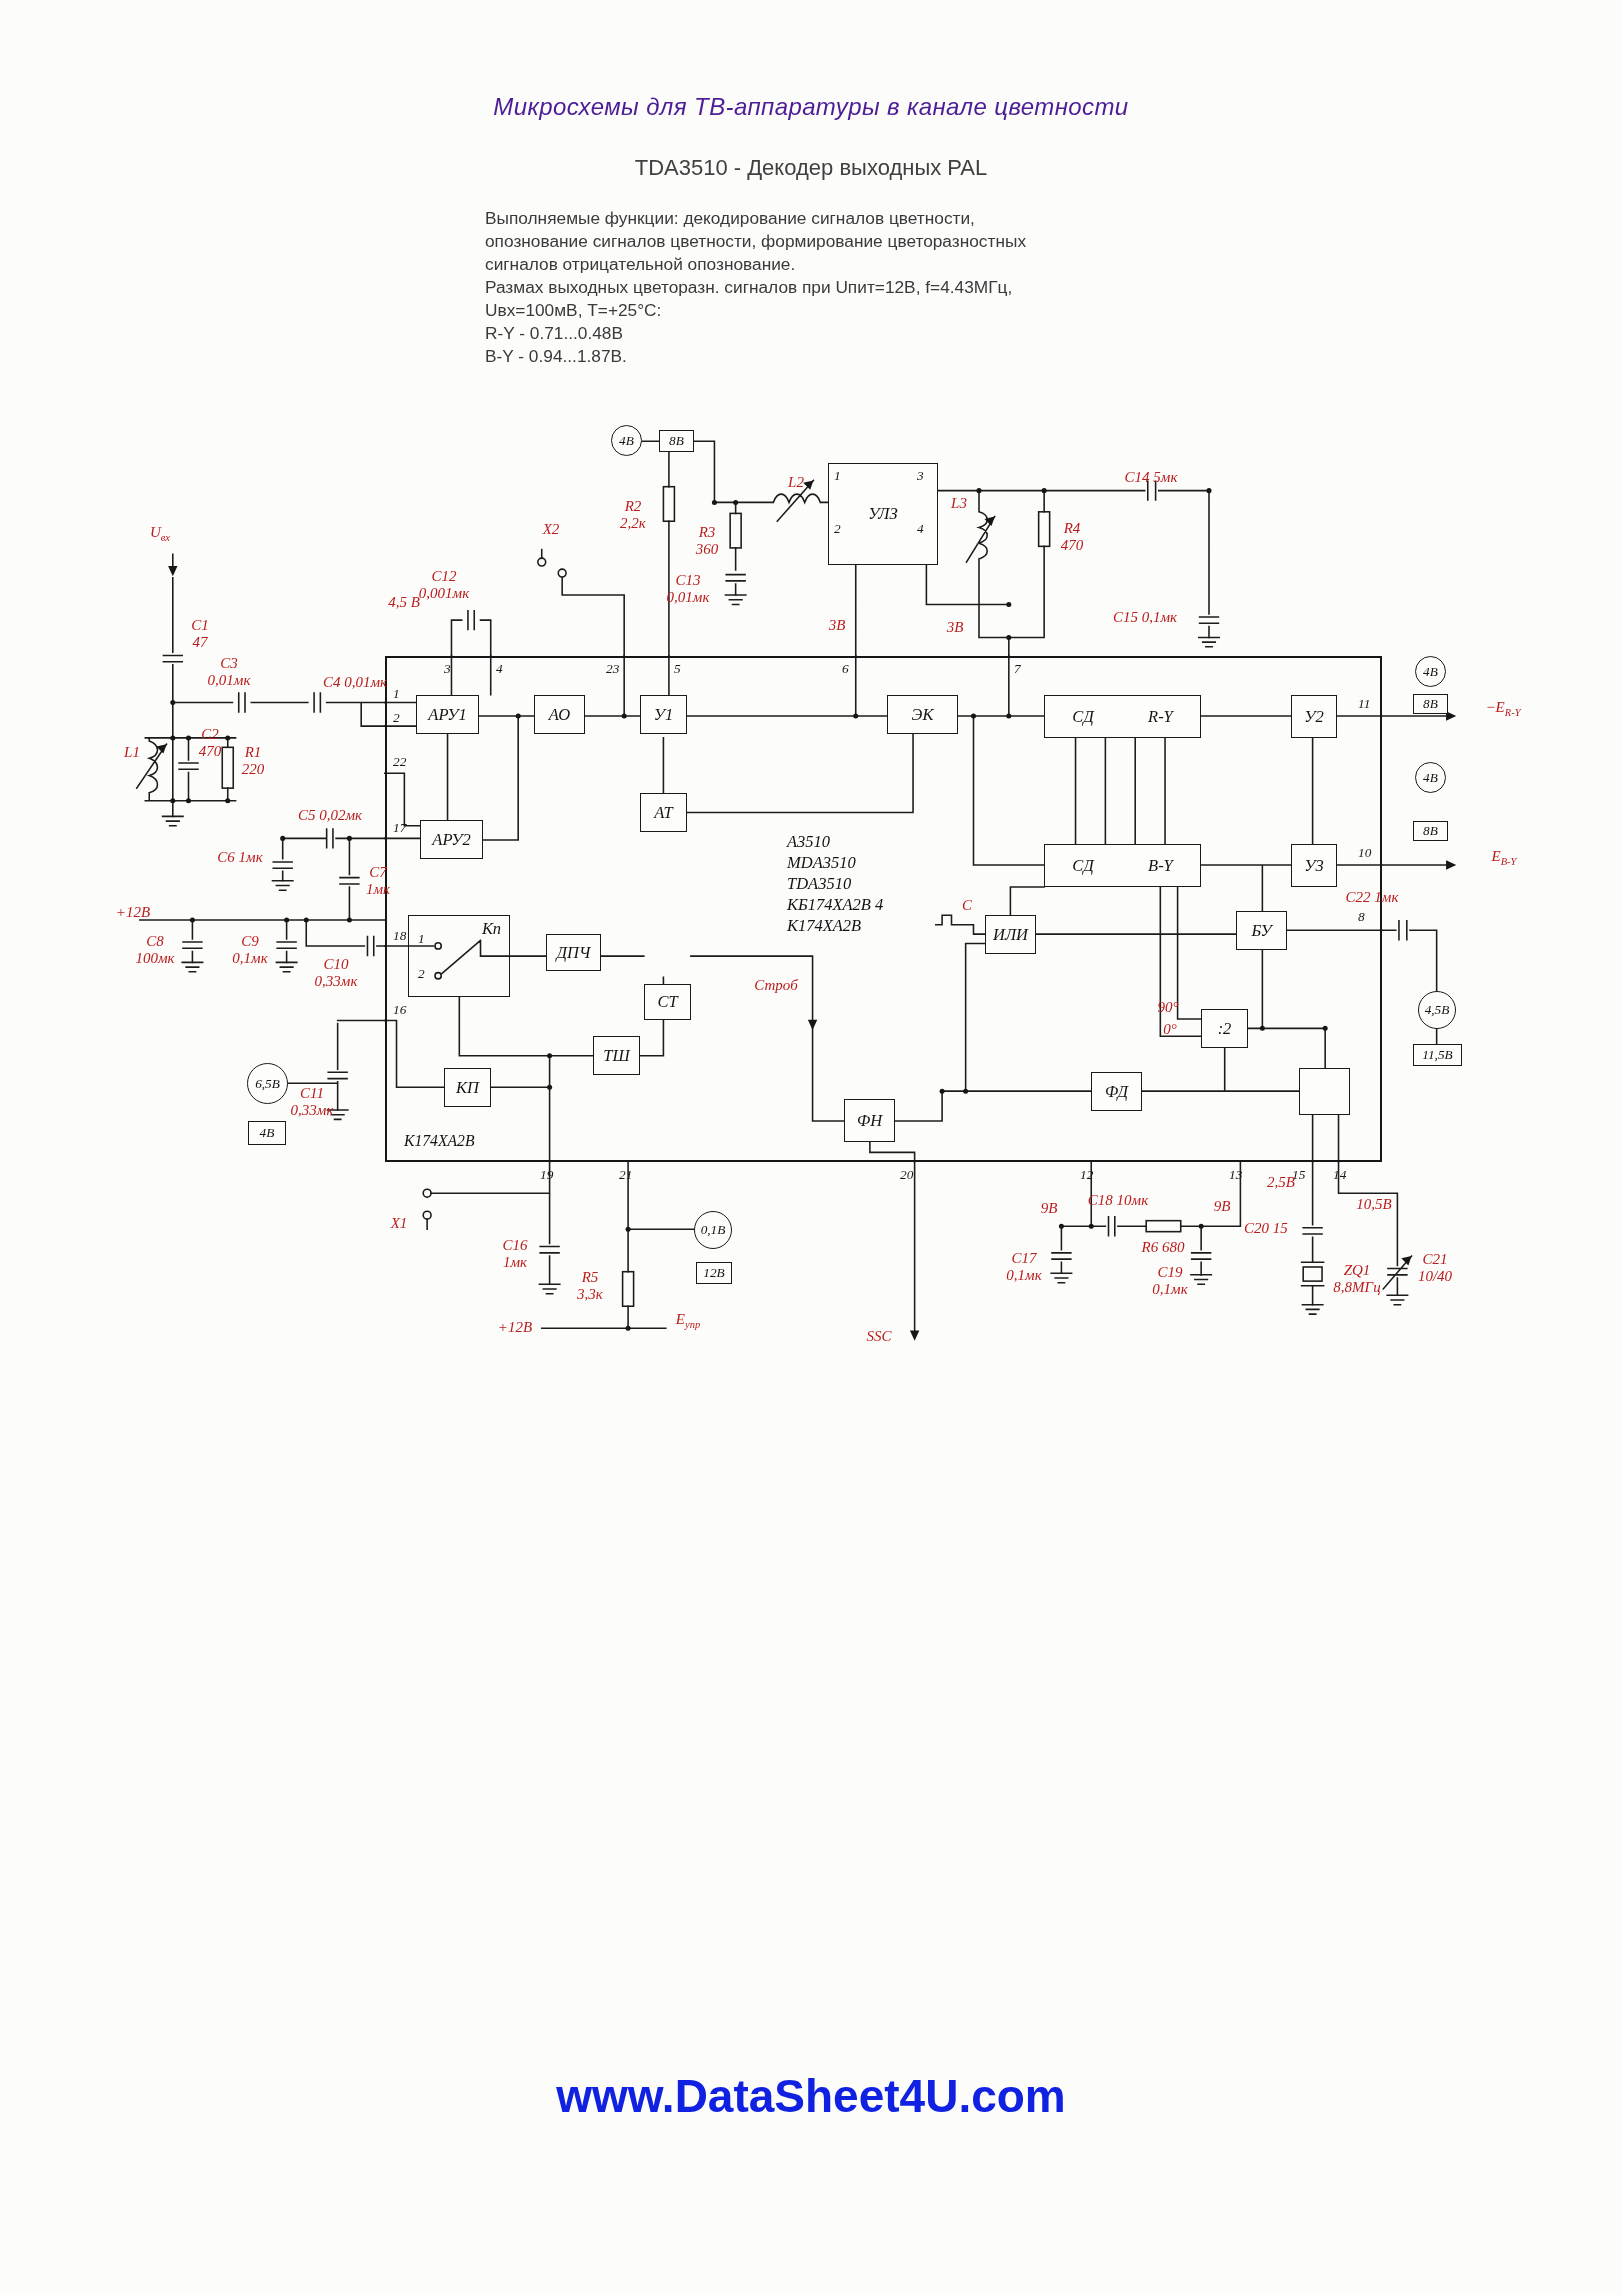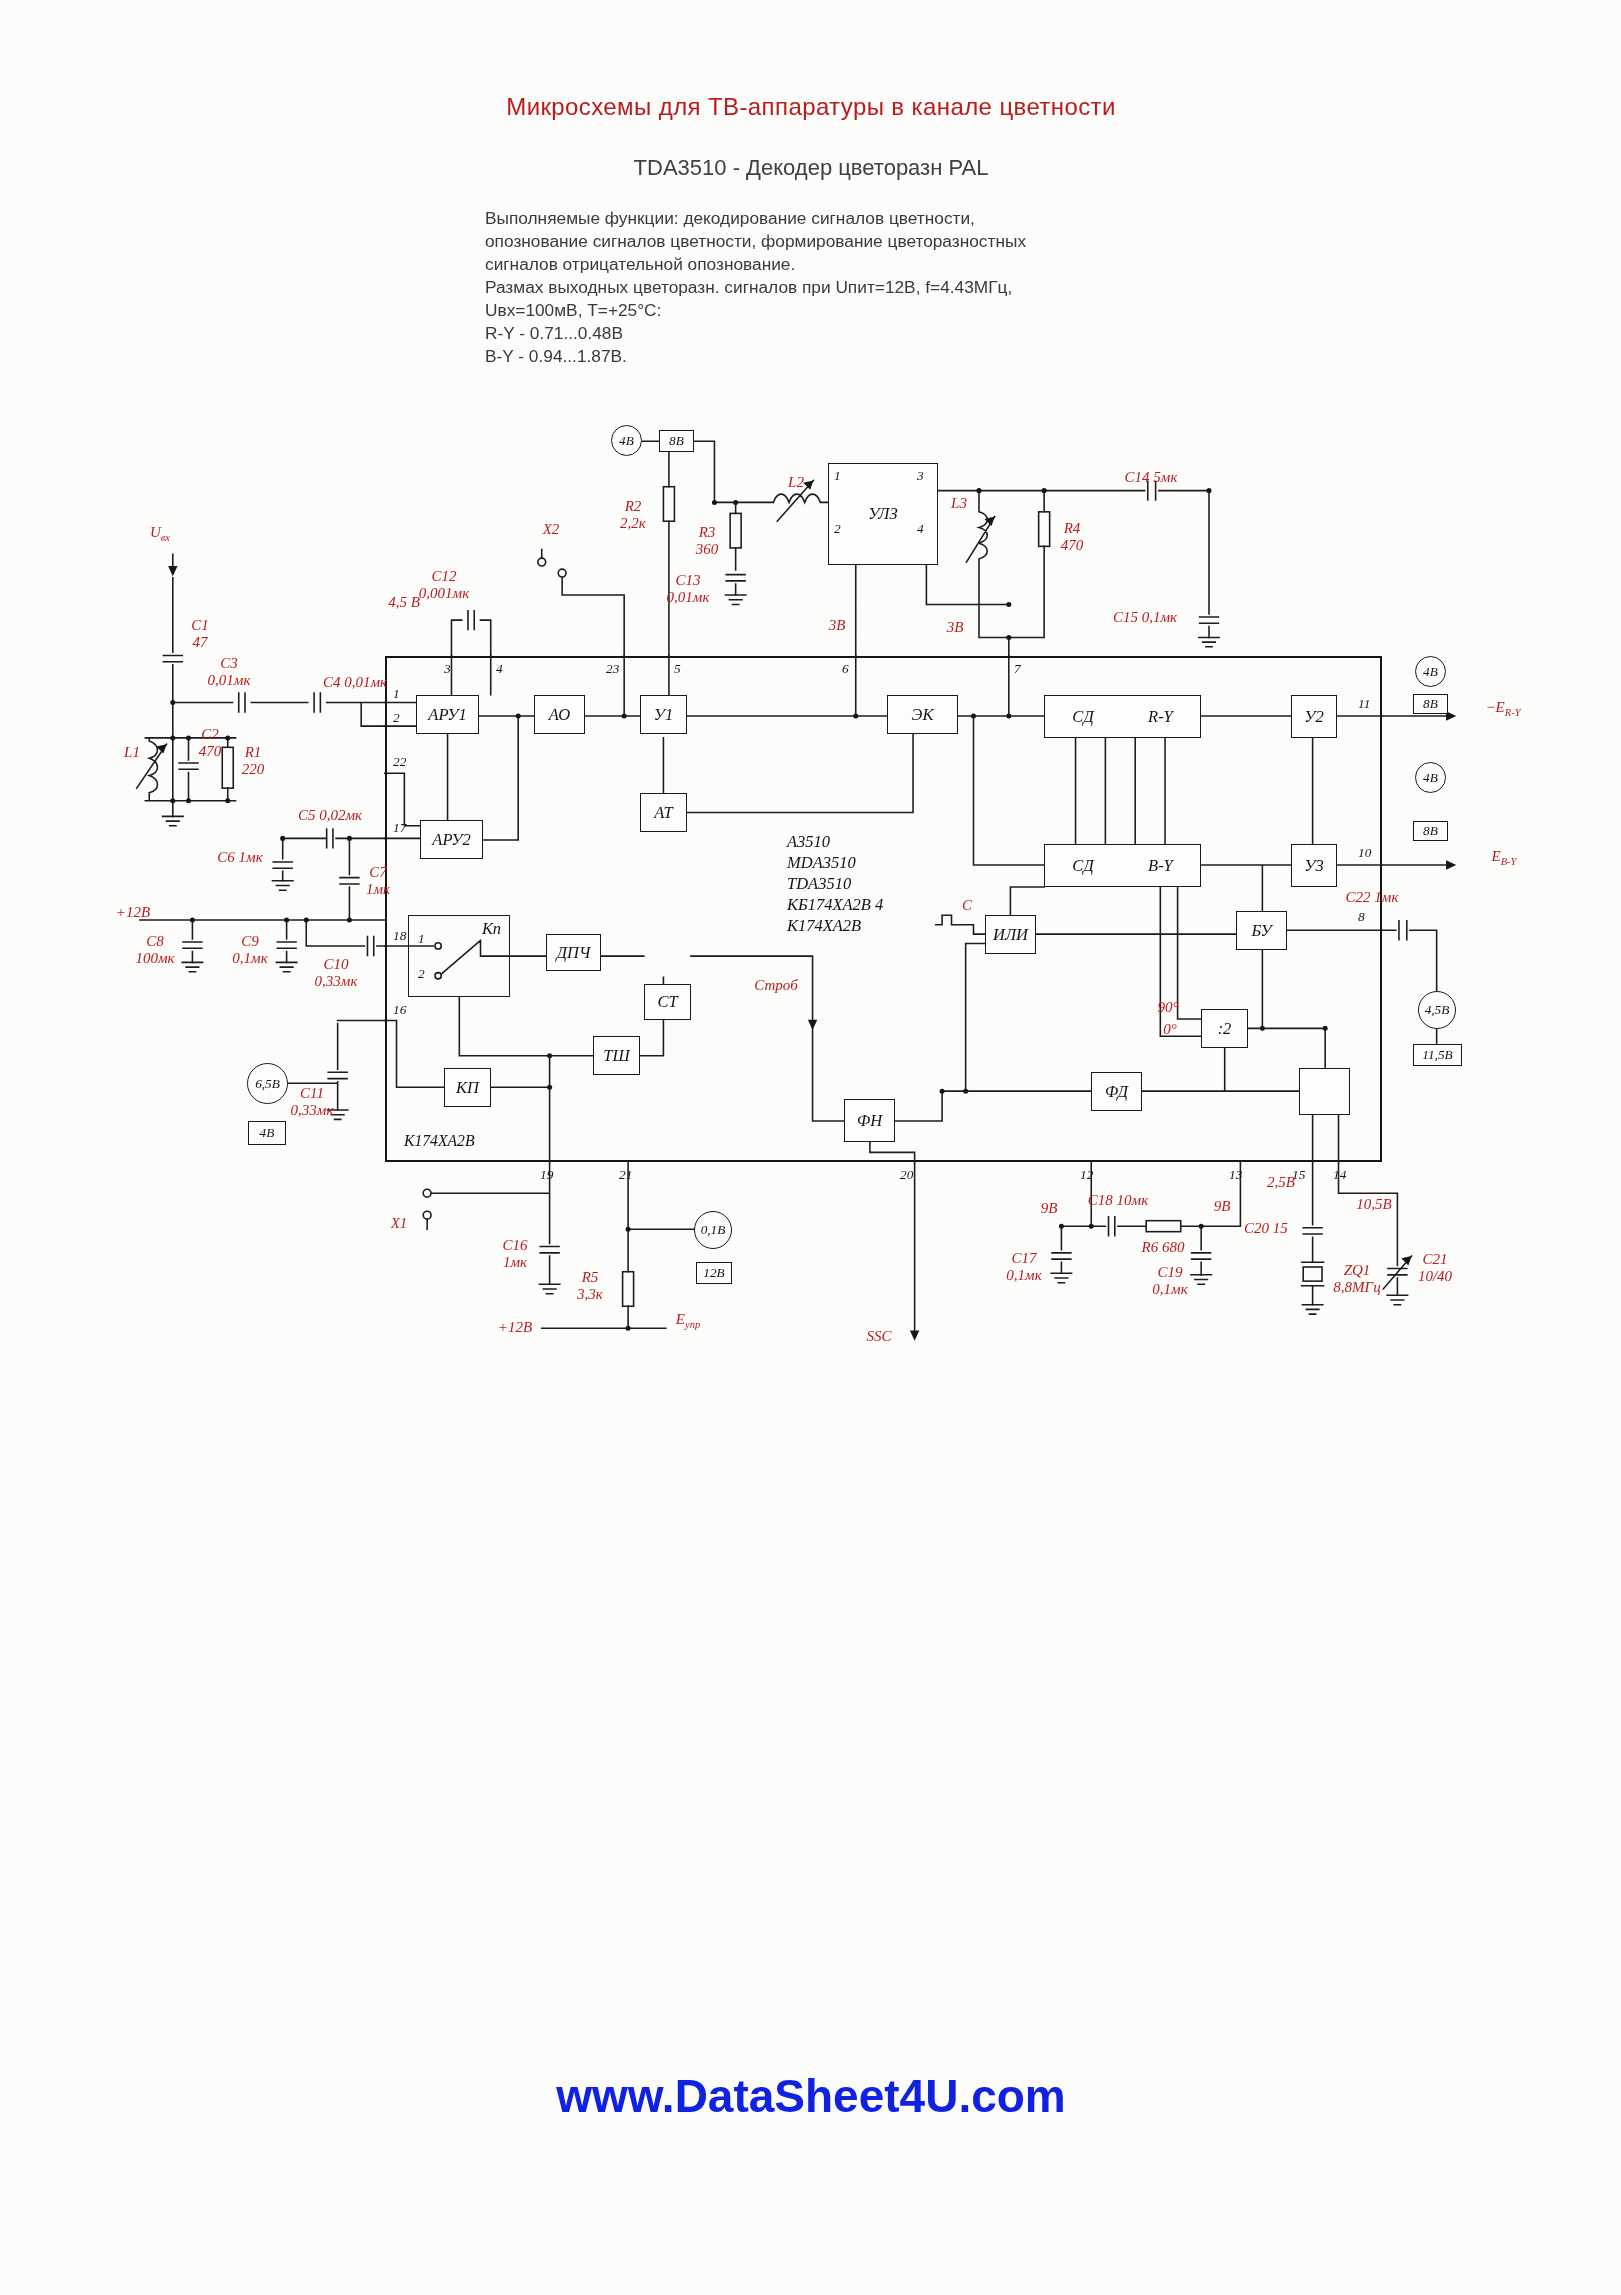--- a/index.html
+++ b/index.html
@@ -5,21 +5,21 @@
   html,body { margin:0; padding:0; }
   body {
     width:1622px; height:2295px; position:relative;
     background:#fcfcfb;
     font-family:"Liberation Sans", sans-serif;
     color:#2e2e2e;
     overflow:hidden;
   }
   .title {
     position:absolute; top:93px; left:0; width:100%;
-    text-align:center; font-size:24px; color:#b91c1c; letter-spacing:0.4px;
+    text-align:center; font-size:24px; color:#4c1d95; letter-spacing:0.4px;font-style:italic;
   }
   .subtitle {
     position:absolute; top:155px; left:0; width:100%;
     text-align:center; font-size:22px; color:#404040;
   }
   .desc {
     position:absolute; left:485px; top:207px;
     font-size:17.3px; line-height:23px; color:#3a3a3a;
   }
   .watermark {
@@ -71,21 +71,21 @@
     font:italic 15.7px "Liberation Serif", serif; color:#141414;
   }
   sub { font-size:70%; }
 </style>
 </head>
 <body>
 
 <div class="page">
 
   <div class="title">Микросхемы для ТВ-аппаратуры в канале цветности</div>
-  <div class="subtitle">TDA3510 - Декодер цветоразн PAL</div>
+  <div class="subtitle">TDA3510 - Декодер выходных PAL</div>
 
   <div class="desc">
     <div>Выполняемые функции: декодирование сигналов цветности,</div>
     <div>опознование сигналов цветности, формирование цветоразностных</div>
     <div>сигналов отрицательной опознование.</div>
     <div>Размах выходных цветоразн. сигналов при Uпит=12В, f=4.43МГц,</div>
     <div>Uвх=100мВ, Т=+25°С:</div>
     <div>R-Y - 0.71...0.48В</div>
     <div>B-Y - 0.94...1.87В.</div>
   </div>

